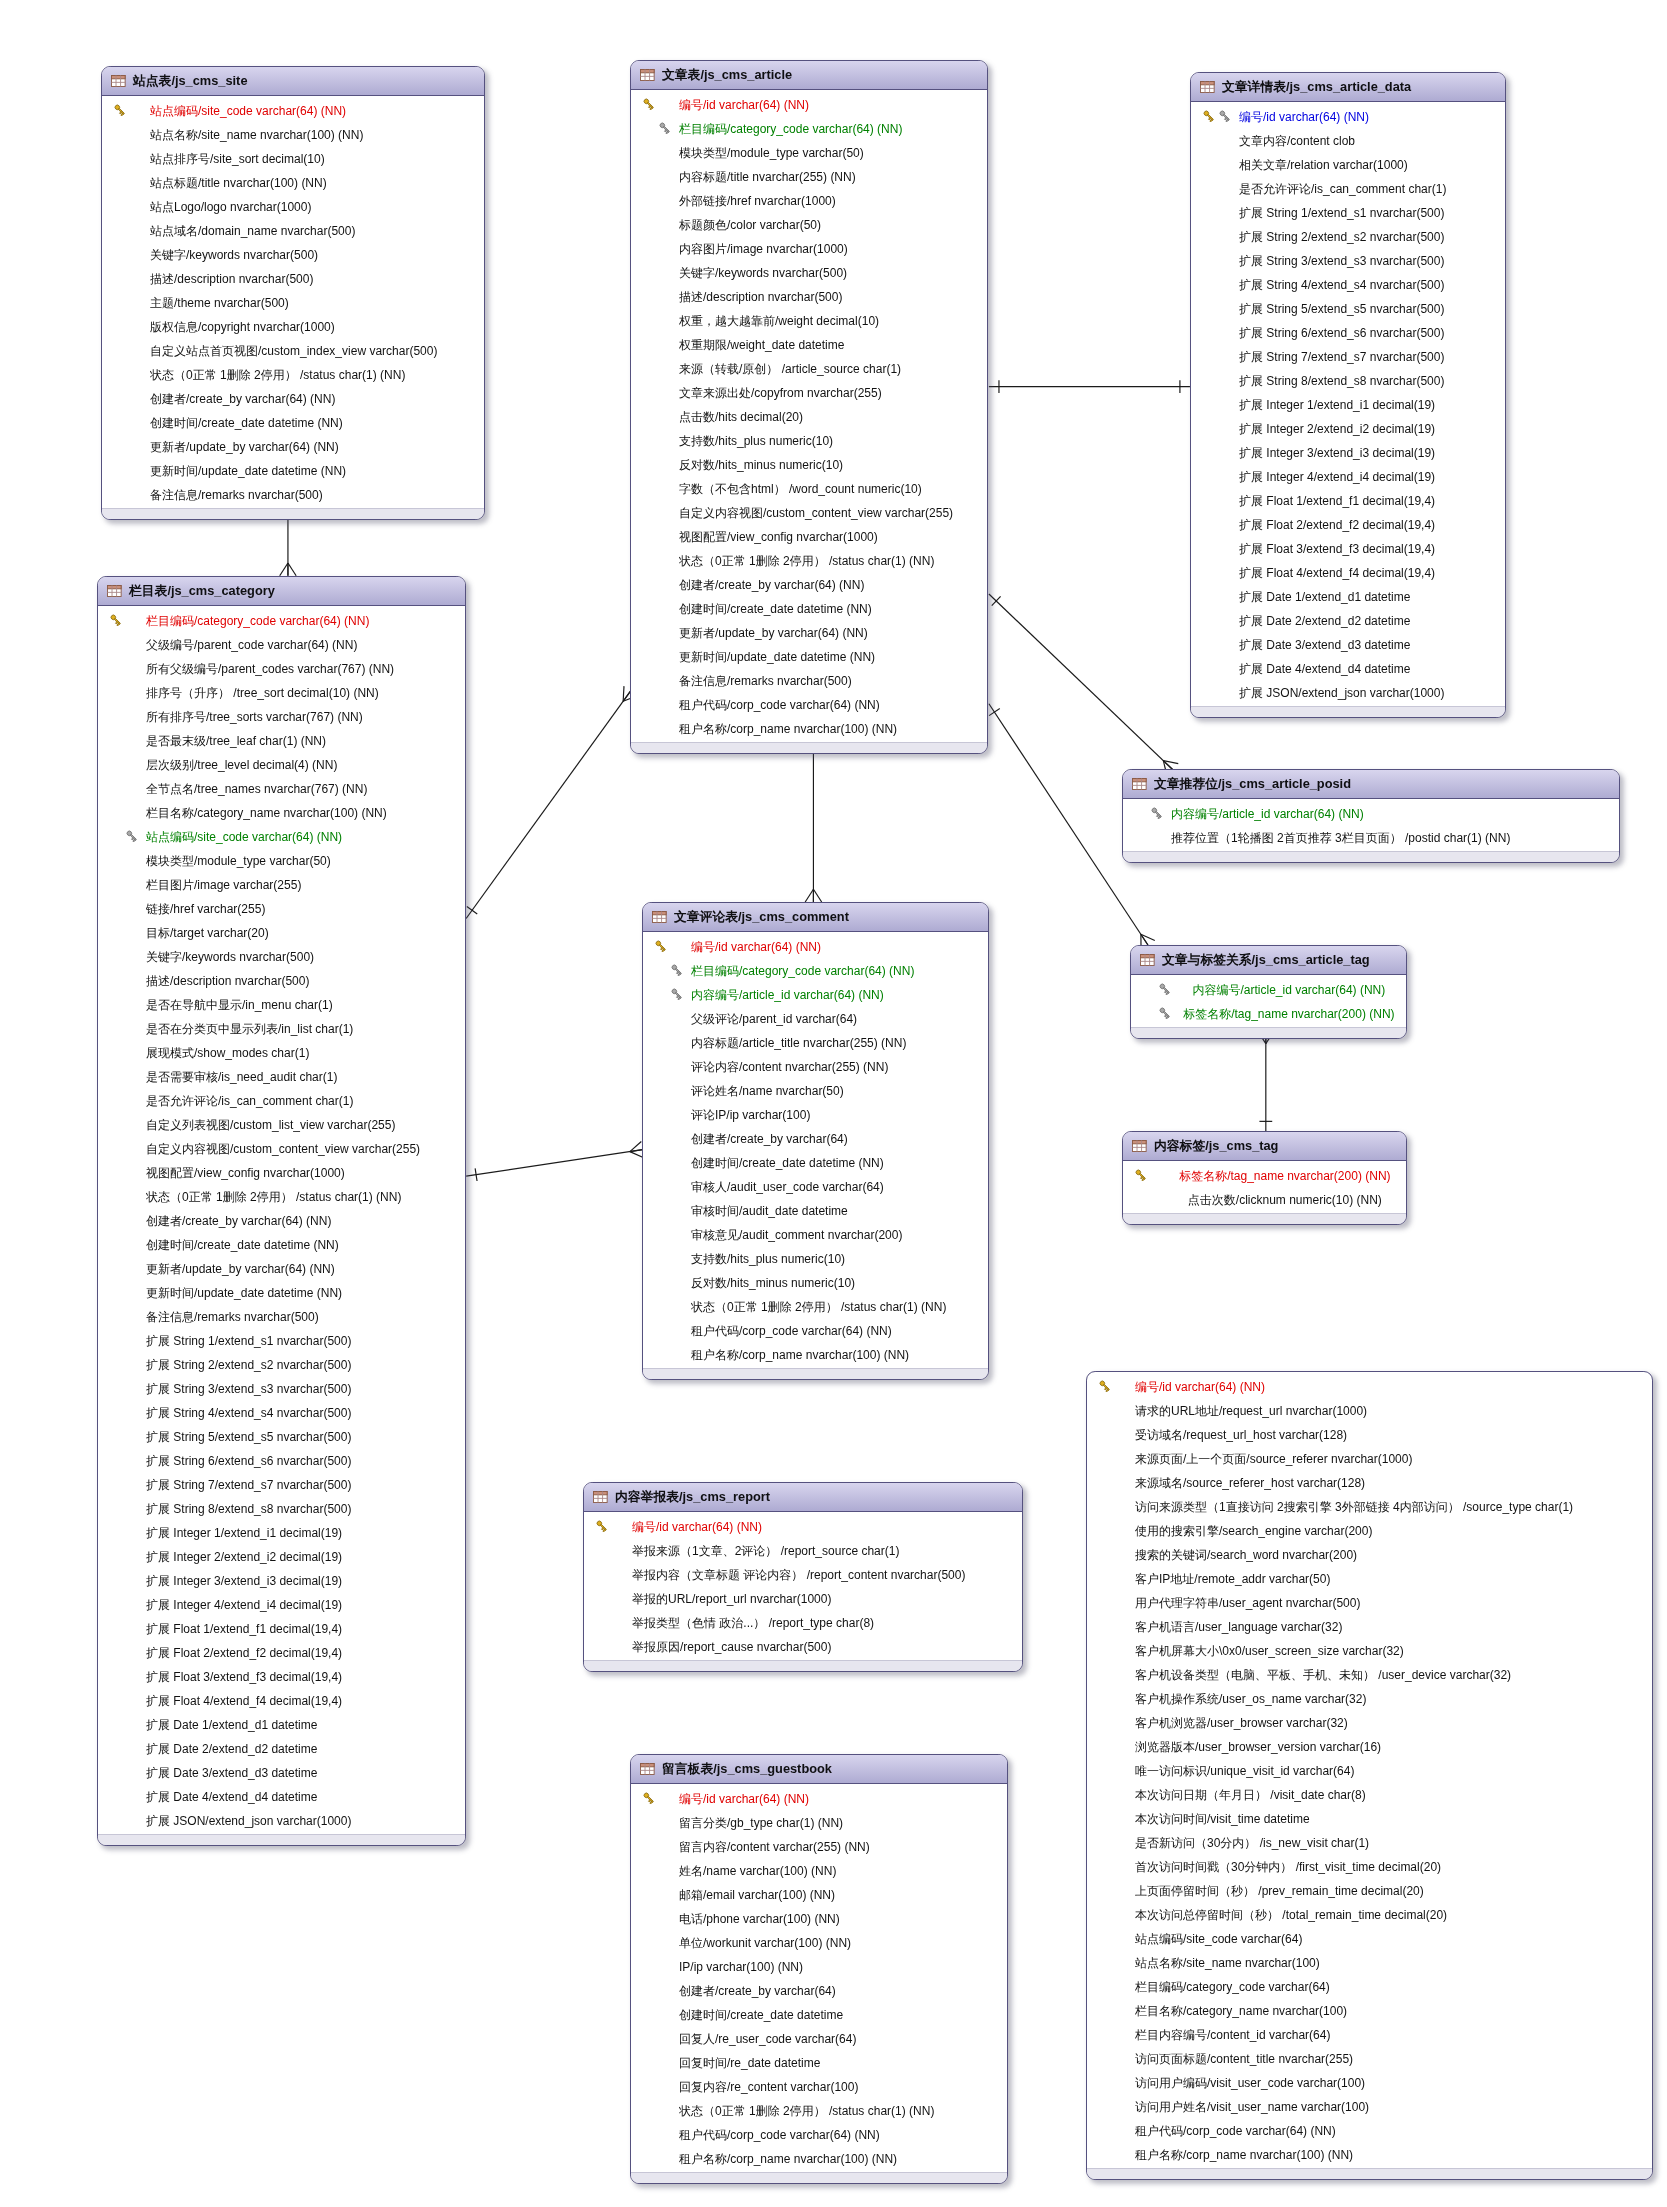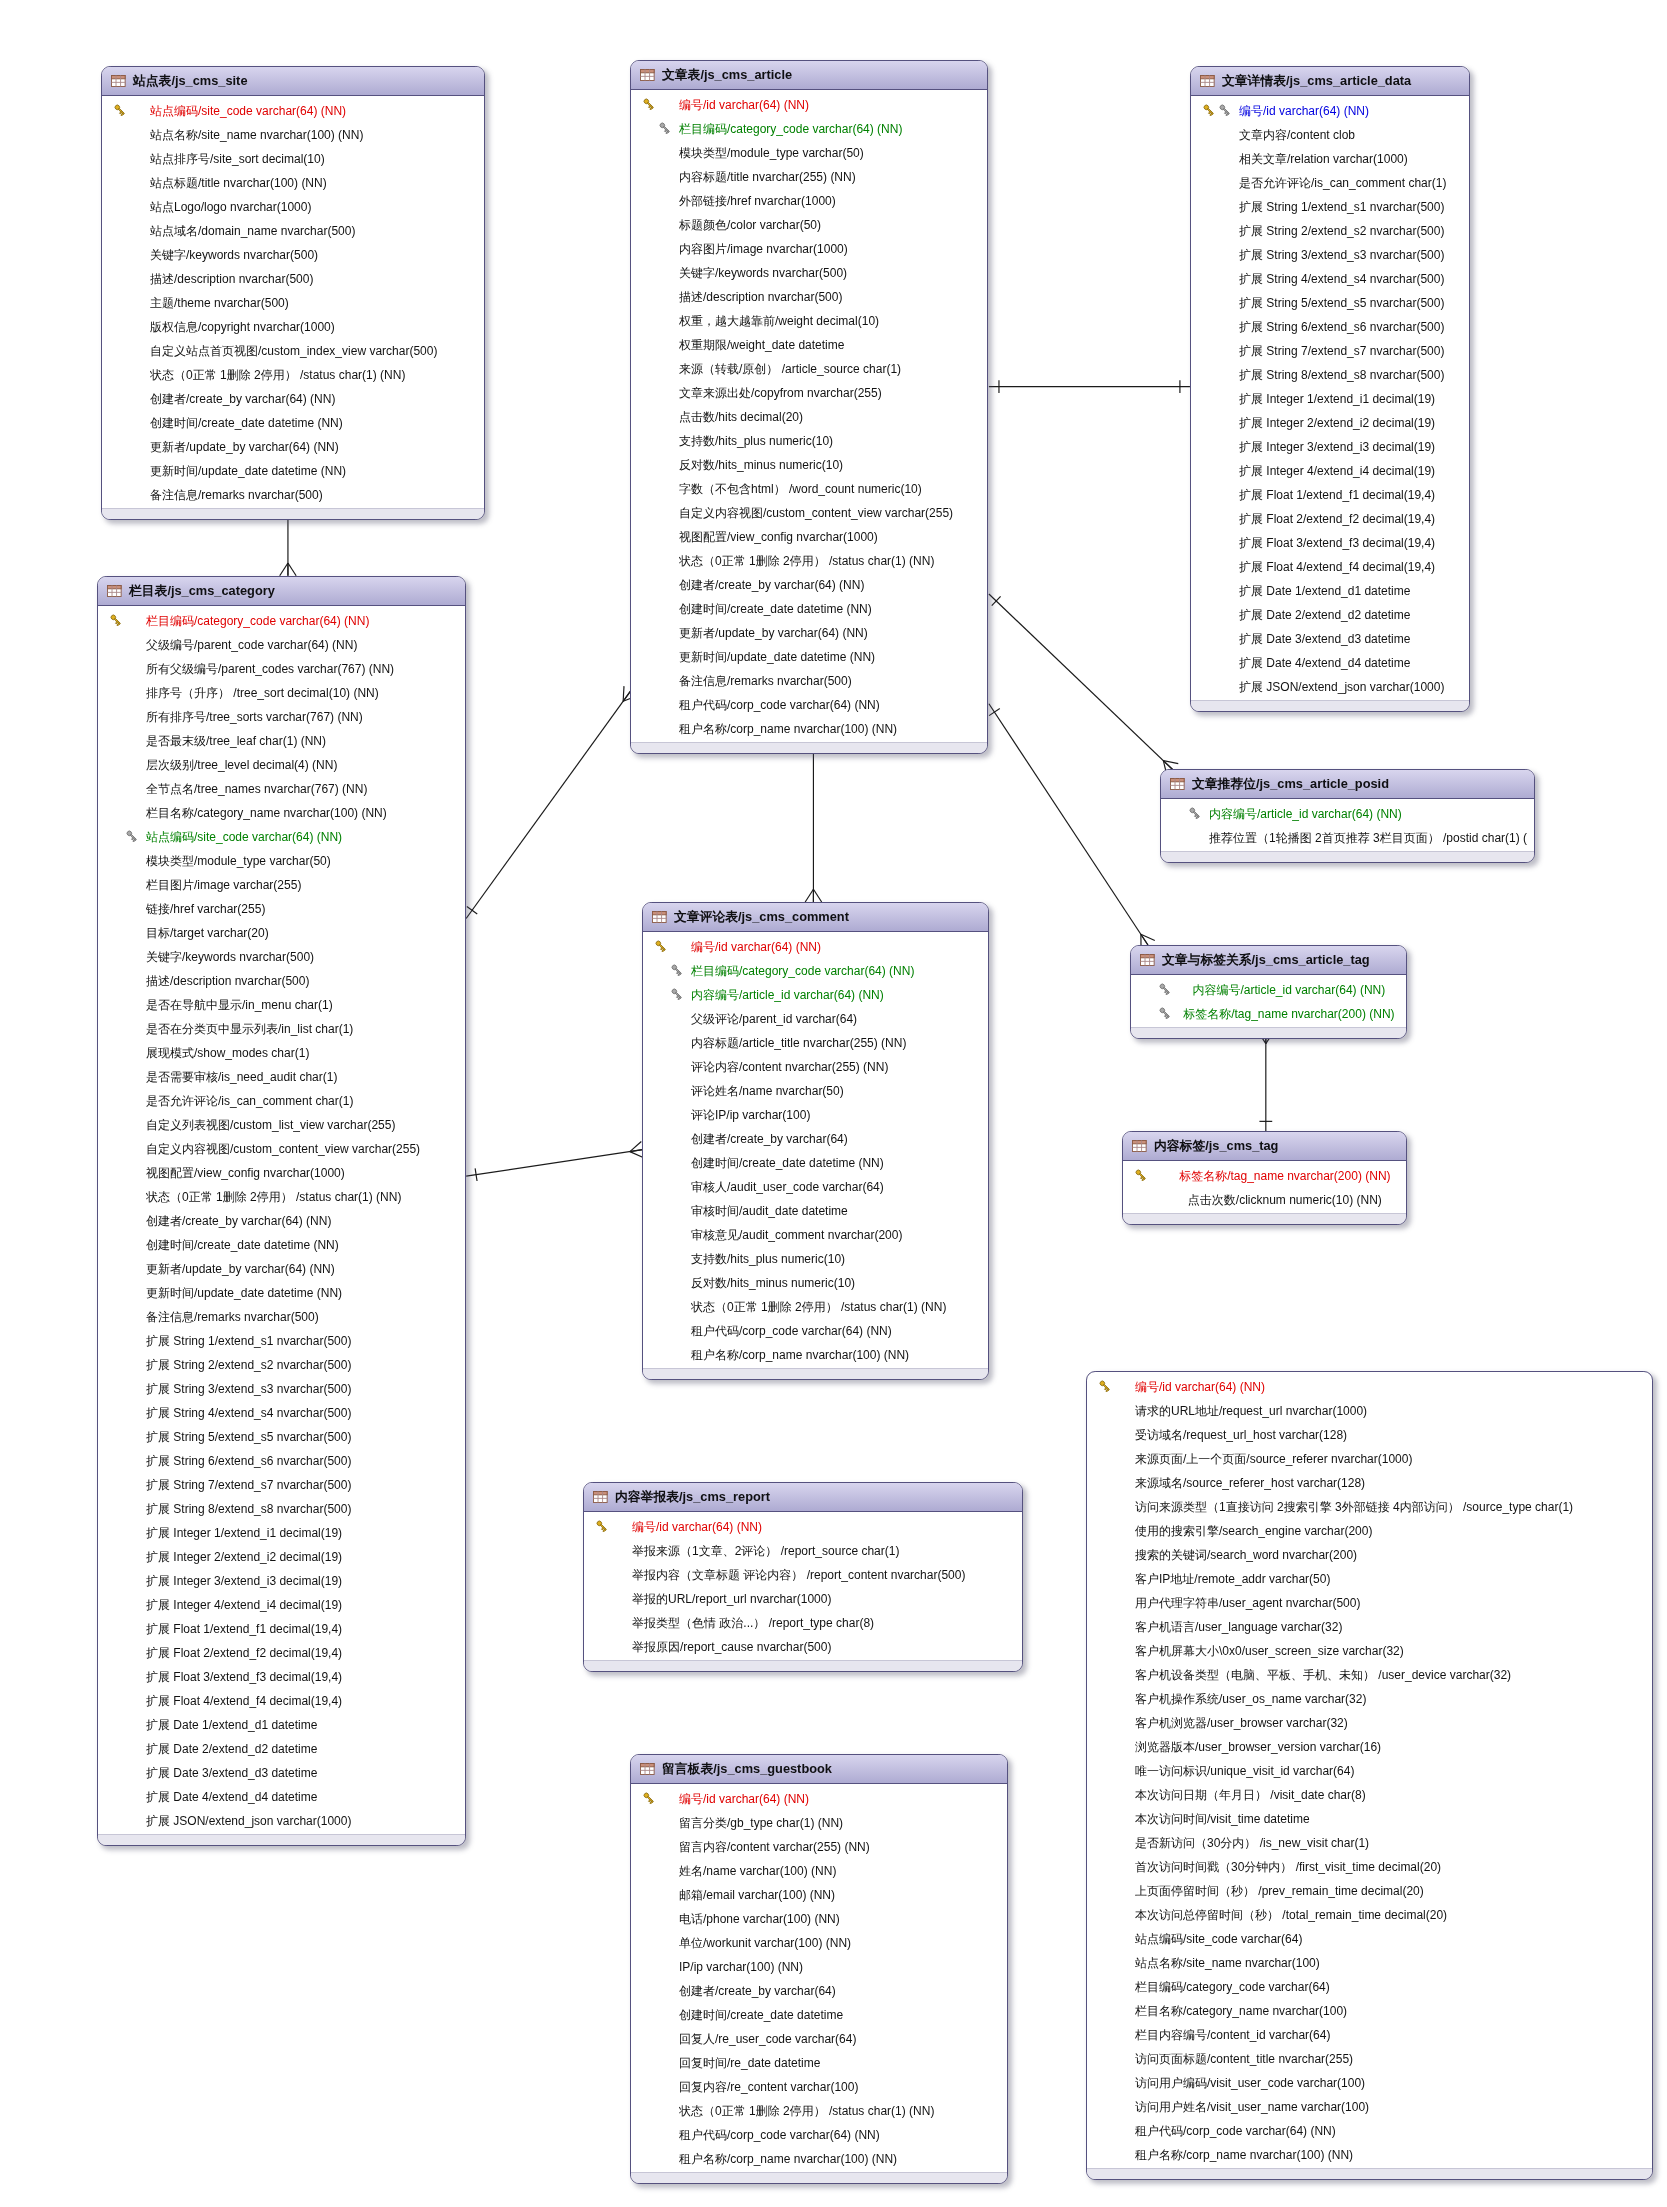--- a/index.html
+++ b/index.html
@@ -448,21 +448,21 @@
           </div>
           <div class="t-row">
             <span class="ftext">租户代码/corp_code varchar(64) (NN)</span>
           </div>
           <div class="t-row">
             <span class="ftext">租户名称/corp_name nvarchar(100) (NN)</span>
           </div>
         </div>
         <div class="t-footer"></div>
       </div>
-      <div class="table-card" style="left: 1190px; top: 66px; width: 280px;">
+      <div class="table-card" style="left: 1190px; top: 72px; width: 316px;">
         <div class="t-header">
           <svg width="14.6" height="12" viewBox="0 0 16 13">
             <rect x="0.5" y="0.5" width="15" height="12" fill="#ffffff" stroke="#8a5a45"></rect>
             <rect x="0.5" y="0.5" width="15" height="3.6" fill="#c98f7a" stroke="#8a5a45"></rect>
             <line x1="5.5" y1="0.5" x2="5.5" y2="12.5" stroke="#a88" stroke-width="1"></line>
             <line x1="10.5" y1="0.5" x2="10.5" y2="12.5" stroke="#a88" stroke-width="1"></line>
             <line x1="0.5" y1="8" x2="15.5" y2="8" stroke="#a88" stroke-width="1"></line>
           </svg>
           <span>文章详情表/js_cms_article_data</span>
         </div>
@@ -554,21 +554,21 @@
           </div>
           <div class="t-row">
             <span class="ftext">扩展 Date 4/extend_d4 datetime</span>
           </div>
           <div class="t-row">
             <span class="ftext">扩展 JSON/extend_json varchar(1000)</span>
           </div>
         </div>
         <div class="t-footer"></div>
       </div>
-      <div class="table-card" style="left: 1122px; top: 769px; width: 375px; margin-left: 38px;">
+      <div class="table-card" style="left: 1122px; top: 769px; width: 498px;">
         <div class="t-header">
           <svg width="14.6" height="12" viewBox="0 0 16 13">
             <rect x="0.5" y="0.5" width="15" height="12" fill="#ffffff" stroke="#8a5a45"></rect>
             <rect x="0.5" y="0.5" width="15" height="3.6" fill="#c98f7a" stroke="#8a5a45"></rect>
             <line x1="5.5" y1="0.5" x2="5.5" y2="12.5" stroke="#a88" stroke-width="1"></line>
             <line x1="10.5" y1="0.5" x2="10.5" y2="12.5" stroke="#a88" stroke-width="1"></line>
             <line x1="0.5" y1="8" x2="15.5" y2="8" stroke="#a88" stroke-width="1"></line>
           </svg>
           <span>文章推荐位/js_cms_article_posid</span>
         </div>

